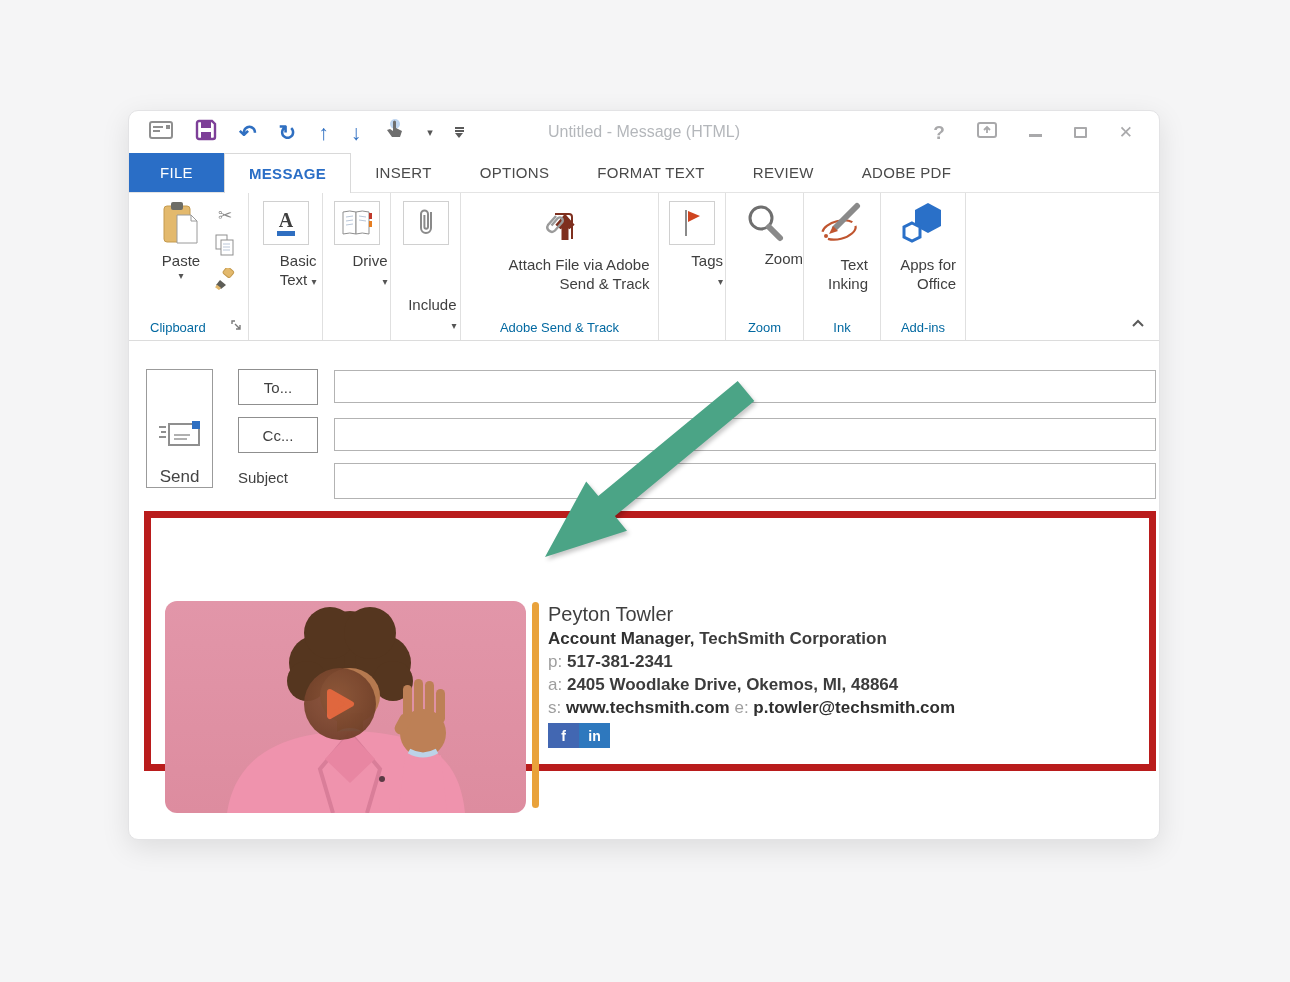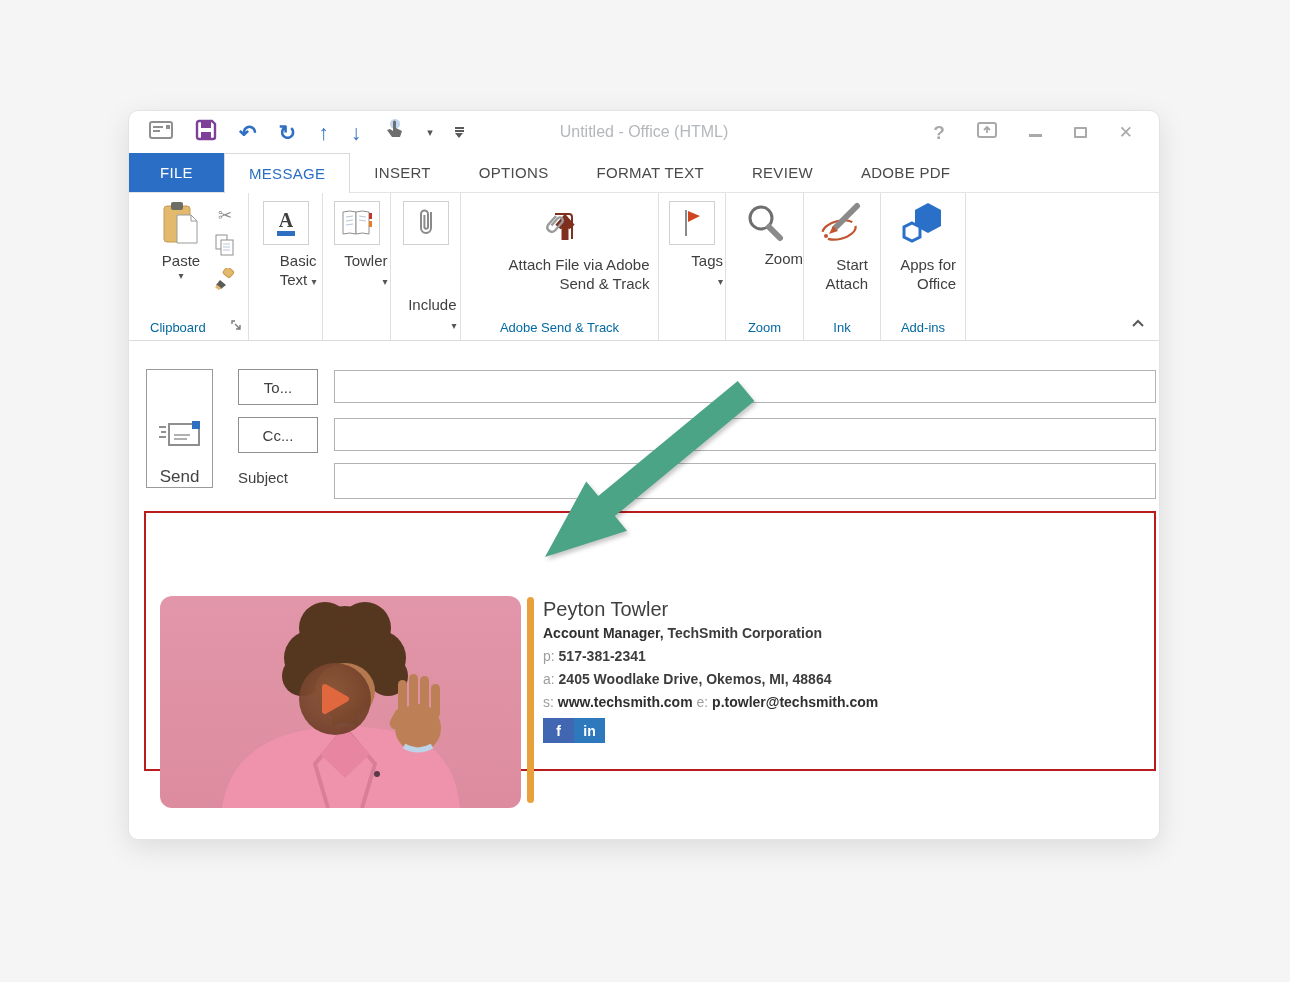--- a/index.html
+++ b/index.html
@@ -22,21 +22,21 @@
   .maxbox { width:13px; height:11px; border:2px solid #a9a9ab; border-radius:1px; }
   .minbar { width:13px; height:3px; background:#a9a9ab; margin-top:6px; }
   .qat-custom { display:flex; flex-direction:column; align-items:center; gap:1px; }
   .qat-custom .bar { width:9px; height:2px; background:#5a5a5a; }
   .qat-custom .tri { width:0; height:0; border-left:4px solid transparent; border-right:4px solid transparent; border-top:5px solid #5a5a5a; }
 
   
   .tabrow { height:40px; display:flex; align-items:stretch; border-bottom:1px solid #e4e4e4; }
   .tab { display:flex; align-items:center; padding:8px 24px; font-size:15px; color:#4a4a4a; letter-spacing:.3px; cursor:default; }
   .tab-file { background:#2a6ec6; color:#fff; width:95px; justify-content:center; }
-  .tab-active { background:#fff; color:#2a6ec6; border:1px solid #d9d9d9; border-bottom:none; margin-bottom:-1px; }
+  .tab-active { background:#fff; color:#2a6ec6; border:1px solid #d9d9d9; border-bottom:none; margin-bottom:-1px;font-weight:bold; }
 
   
   .ribbon { position:relative; height:148px; border-bottom:1px solid #dcdcdc; display:flex; }
   .rgroup { position:relative; border-right:1px solid #e0e0e0; padding-top:8px; display:flex; flex-direction:column; }
   .rgroup .glabel { position:absolute; bottom:5px; left:0; right:0; text-align:center; font-size:13px; color:#0369a1; }
   .btn-label { font-size:15px; color:#3f3f3f; text-align:right; line-height:19px; }
   .caret-sm { font-size:10px; color:#555; }
   .iconbox { width:46px; height:44px; border:1px solid #d0d0d0; background:#fff; display:flex; align-items:center; justify-content:center; margin:0 auto; }
 
   .g-clipboard { width:103px; }
@@ -59,26 +59,26 @@
               display:flex; flex-direction:column; align-items:center; justify-content:flex-end; gap:12px; background:#fff; }
   .send-label { font-size:17px; color:#444; }
   .addr-btn { position:absolute; left:109px; width:80px; height:36px; border:1px solid #8f8f8f; background:#fff;
               font-size:15px; color:#3f3f3f; display:flex; align-items:center; justify-content:center; }
   .field { position:absolute; left:205px; width:822px; height:33px; border:1px solid #b3b3b3; background:#fff;
            font-size:14px; padding:0 8px; font-family:"Liberation Sans",sans-serif; }
   .subject-label { position:absolute; left:109px; top:358px; font-size:15px; color:#3f3f3f;text-align:right; }
 
   
   .bodyarea { position:absolute; left:15px; top:400px; width:1012px; height:260px;
-              border:2px solid #b91c1c; background:#fff; }
+              border:7px solid #b91c1c; background:#fff; }
   .sig-img { position:absolute; left:14px; top:83px; width:361px; height:212px; border-radius:12px; overflow:hidden; }
   .orange-bar { position:absolute; left:381px; top:84px; width:7px; height:206px; border-radius:4px; }
   .sig-text { position:absolute; left:397px; top:83px; width:560px; color:#3c3c3c; }
   .sig-name { font-size:20px; color:#3f3f3f; line-height:26px; }
-  .sig-line { font-size:14px; line-height:23px; font-weight:bold; color:#3c3c3c; }
+  .sig-line { font-size:17px; line-height:23px; font-weight:bold; color:#3c3c3c; }
   .sig-lbl { font-weight:normal; color:#9e9e9e; }
   .sig-link { color:#2f2f2f; }
   .socials { display:flex; margin-top:4px; }
   .soc { width:31px; height:25px; color:#fff; font-weight:bold; font-size:14px;
          display:flex; align-items:center; justify-content:center; }
 
   
   .play-circle { position:absolute; left:139px; top:67px; width:72px; height:72px; border-radius:50%;
                  background:radial-gradient(circle at 45% 40%, #8a5438, #6f3f28 75%);
                  opacity:.93; display:flex; align-items:center; justify-content:center; filter:blur(.4px); }
@@ -118,21 +118,21 @@
             <path d="M10 4 v9 l-3 -2 -3 1 5 7 h8 l2 -6 -6 -3 v-6 a1.5 1.5 0 0 0 -3 0 Z" fill="#6e6e6e"></path>
           </svg>
       </span>
       <span class="caret">▾</span>
       <span class="qat-custom">
         <span class="bar"></span>
           <span class="bar"></span>
           <span class="tri"></span>
       </span>
     </div>
-    <div class="title">Untitled - Office (HTML)</div>
+    <div class="title">Untitled - Message (HTML)</div>
     <div class="winctrl">
       <span class="glyph" style="font-weight:bold;font-size:19px">?</span>
       <span>
         <svg width="20" height="16" viewBox="0 0 20 16">
             <rect x="1" y="1" width="18" height="14" rx="2" fill="none" stroke="#a9a9ab" stroke-width="2"></rect>
             <path d="M10 11 V6 M7 8 l3 -3 3 3" stroke="#a9a9ab" stroke-width="1.8" fill="none"></path>
           </svg>
       </span>
       <span class="minbar"></span>
       <span class="maxbox"></span>
@@ -211,21 +211,21 @@
             <path d="M28 3 Q21 1 15 3 V25 Q21 23 28 25 Z" fill="#fff" stroke="#8f8f8f"></path>
             <line x1="5" y1="8" x2="12" y2="7" stroke="#b9c6d8"></line>
             <line x1="5" y1="12" x2="12" y2="11" stroke="#b9c6d8"></line>
             <line x1="5" y1="16" x2="12" y2="15" stroke="#b9c6d8"></line>
             <line x1="18" y1="7" x2="25" y2="8" stroke="#b9c6d8"></line>
             <line x1="18" y1="11" x2="25" y2="12" stroke="#b9c6d8"></line>
             <rect x="28" y="4" width="3" height="6" fill="#c0392b"></rect>
             <rect x="28" y="12" width="3" height="6" fill="#e67e22"></rect>
           </svg>
       </div>
-      <div class="btn-label two-line"><span>Towler</span><br><span class="caret-sm">▾</span></div>
+      <div class="btn-label two-line"><span>Drive</span><br><span class="caret-sm">▾</span></div>
     </div>
 
     <div class="rgroup g-include">
       <div class="iconbox">
         <svg width="22" height="34" viewBox="0 0 22 34">
             <path d="M16 6 v16 a5 5 0 0 1 -10 0 V8 a3.5 3.5 0 0 1 7 0 v13 a1.8 1.8 0 0 1 -3.6 0 V9" fill="none" stroke="#8a8a8a" stroke-width="2"></path>
           </svg>
       </div>
       <div class="btn-label two-line"><span>Include</span><br><span class="caret-sm">▾</span></div>
     </div>
@@ -271,21 +271,21 @@
       <div style="height:48px;display:flex;align-items:center;justify-content:center">
         <span>
           <svg width="46" height="42" viewBox="0 0 46 42">
               <ellipse cx="20" cy="28" rx="17" ry="9" fill="none" stroke="#c0552f" stroke-width="2.2" transform="rotate(-14 20 28)" stroke-dasharray="34 10"></ellipse>
               <line x1="38" y1="4" x2="16" y2="26" stroke="#8a8a8a" stroke-width="6" stroke-linecap="round"></line>
               <path d="M14 24 l5 5 -9 3 Z" fill="#c0552f"></path>
               <circle cx="7" cy="34" r="2" fill="#c0552f"></circle>
             </svg>
         </span>
       </div>
-      <div class="btn-label two-line" style="width:52px">Start Attach</div>
+      <div class="btn-label two-line" style="width:52px">Text Inking</div>
       <span class="glabel">Ink</span>
     </div>
 
     <div class="rgroup g-addins" style="border-right:1px solid #e0e0e0">
       <div style="height:48px;display:flex;align-items:center;justify-content:center">
         <span>
           <svg width="46" height="44" viewBox="0 0 46 44">
               <polygon points="28,2 41,9 41,25 28,32 15,25 15,9" fill="#2a70c8"></polygon>
               <polygon points="12,22 20,26 20,36 12,40 4,36 4,26" fill="#fff" stroke="#2a70c8" stroke-width="3"></polygon>
             </svg>

